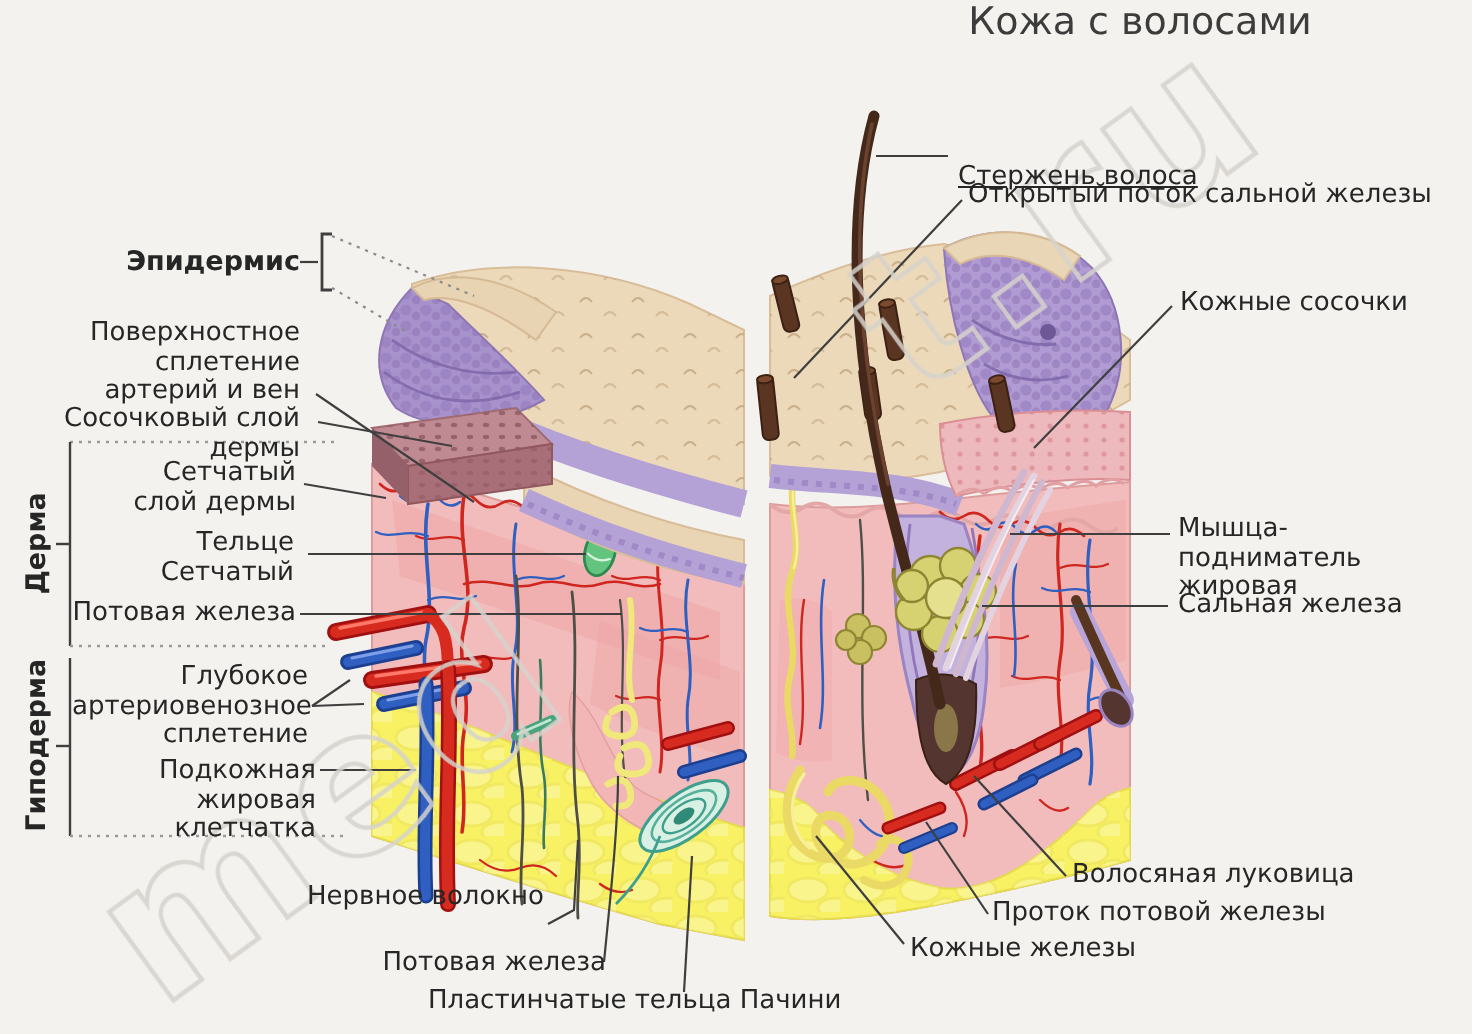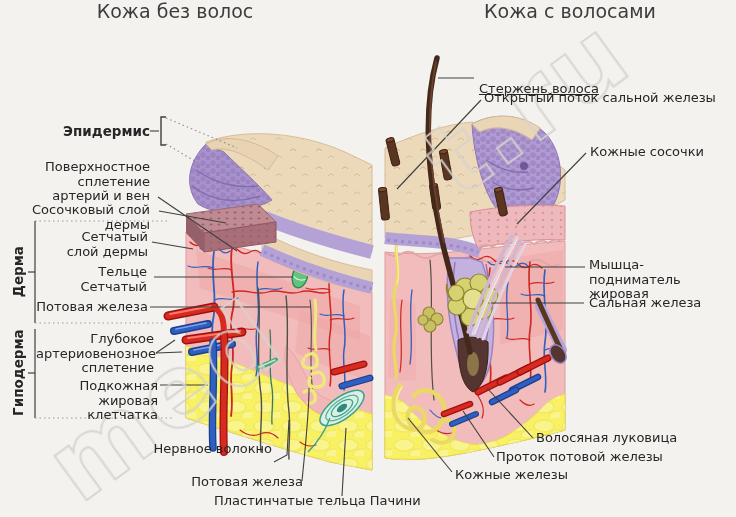--- a/index.html
+++ b/index.html
@@ -339,21 +339,20 @@
     <path d="M494,457 L463,411"></path>
     <path d="M452,472 L408,418"></path>
   </g>
 
   <g opacity=".85" font-family="DejaVu Sans, sans-serif" font-weight="bold" fill="none" stroke="#d6d3cd" stroke-width="2.2">
     <text x="80" y="505" font-size="100" letter-spacing="6" transform="rotate(-36 80 505)">med</text>
     <text x="458" y="200" font-size="100" letter-spacing="4" transform="rotate(-36 458 200)">t.ru</text>
   </g>
 </svg>
 
-<div class="ttl" style="left:0;top:6;width:350px;">Кожа без волос</div>
 <div class="ttl" style="left:400px;top:6;width:340px;">Кожа с волосами</div>
 
 <div class="lbl r b" style="right:586px;top:124px;width:120px;">Эпидермис</div>
 <div class="lbl r" style="right:586px;top:160px;width:120px;">Поверхностное
 сплетение
 артерий и вен</div>
 <div class="lbl r" style="right:586px;top:203px;width:160px;">Сосочковый слой дермы</div>
 <div class="lbl r" style="right:588px;top:230px;width:100px;">Сетчатый
 слой дермы</div>
 <div class="lbl r" style="right:589px;top:265px;width:100px;">Тельце

